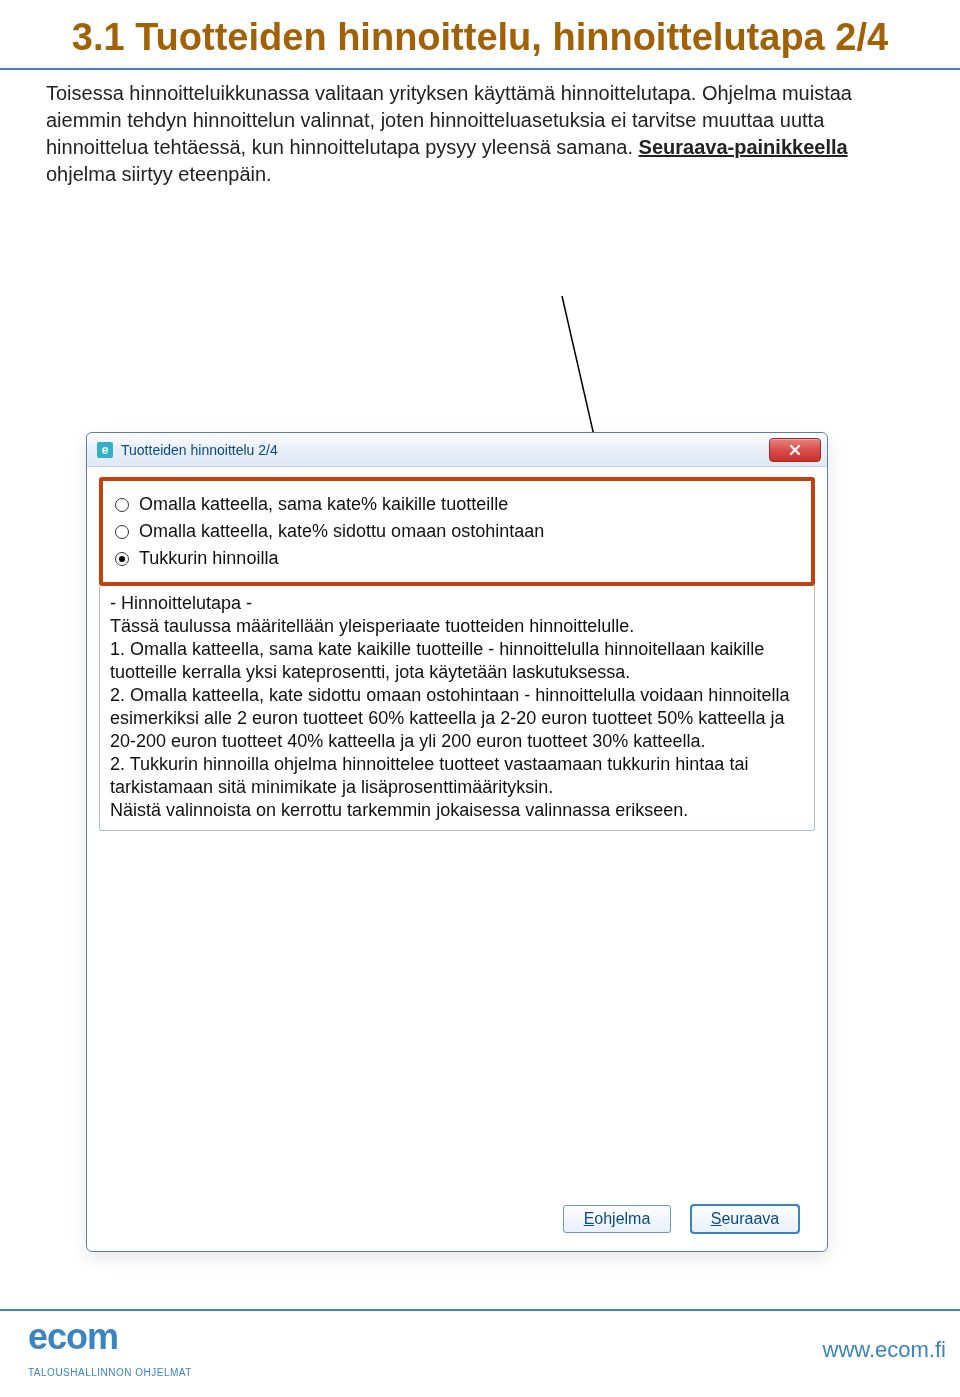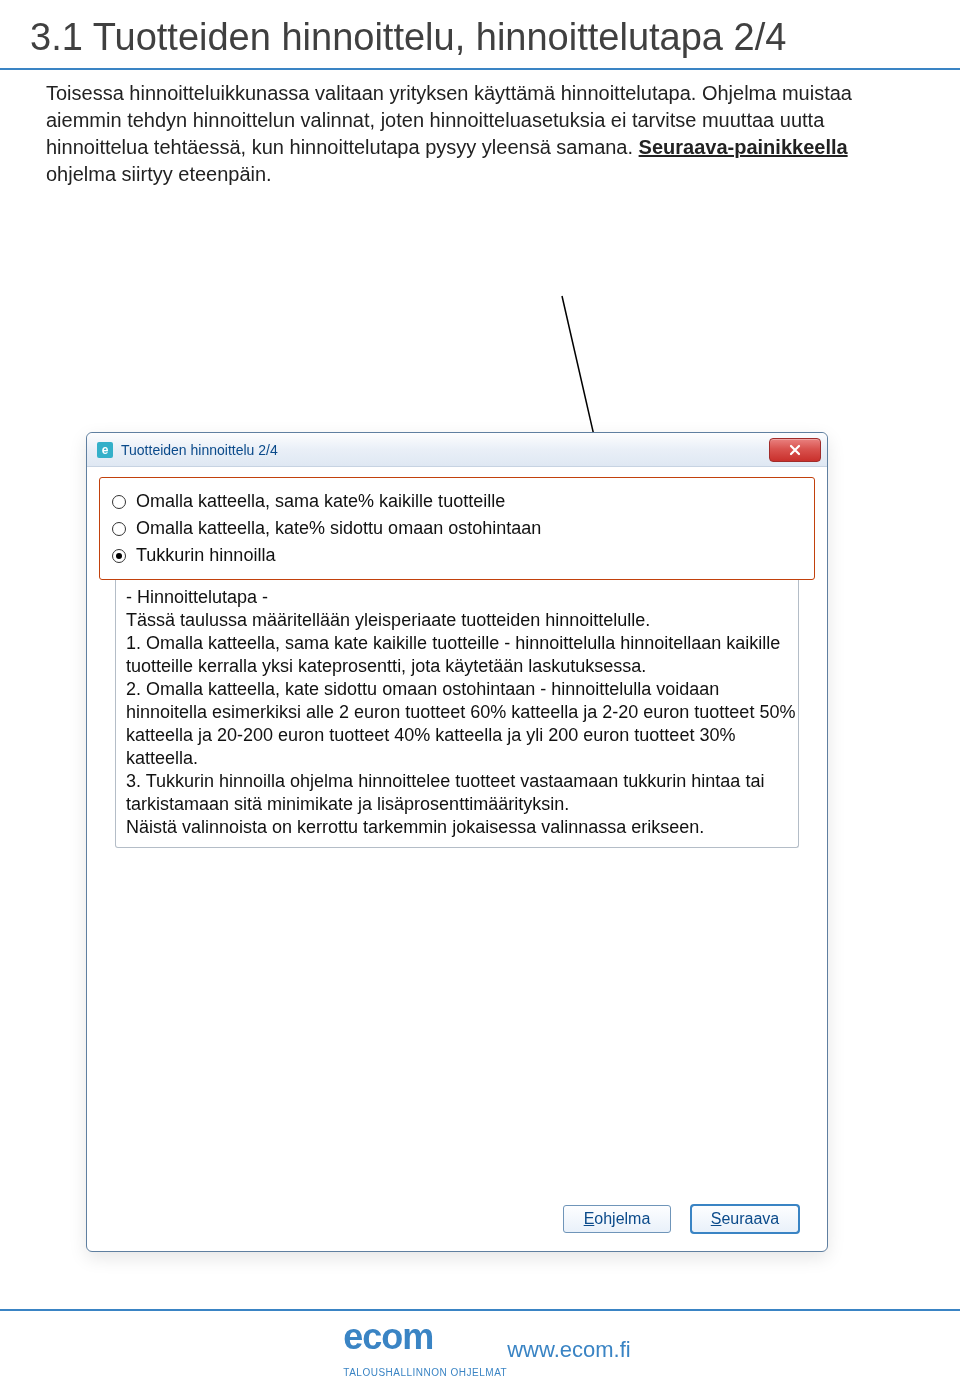--- a/index.html
+++ b/index.html
@@ -5,23 +5,24 @@
   * { box-sizing: border-box; margin: 0; padding: 0; }
   body {
     width: 960px;
     height: 1397px;
     background: #fff;
     font-family: Arial, Helvetica, sans-serif;
     position: relative;
     overflow: hidden;
   }
   .page-title {
-    color: #404040;
+    color: #a16207;
     font-size: 38px;
-    font-weight: 400;
+    font-weight: 700;
+    text-align: center;
     padding: 14px 30px 0 30px;
     line-height: 1.25;
   }
   .title-rule {
     border: none;
     border-top: 2px solid #3a84c4;
     margin: 6px 0 10px 0;
   }
   .intro {
     padding: 0 46px;
@@ -84,21 +85,21 @@
     box-shadow: 0 1px 0 rgba(255,255,255,0.3) inset;
   }
   .close-btn svg { width: 14px; height: 14px; }
   .dialog-body {
     flex: 1;
     padding: 10px 8px 8px 8px;
     display: flex;
     flex-direction: column;
   }
   .groupbox {
-    border: 1px solid #c2410c;
+    border: 4px solid #c2410c;
     border-radius: 3px;
     padding: 10px 12px 10px 12px;
     background: #fff;
     margin: 0 4px;
   }
   .radio-row {
     display: flex;
     align-items: center;
     gap: 10px;
     font-size: 18px;
@@ -112,21 +113,21 @@
     display: flex; align-items: center; justify-content: center;
     background: #fff;
   }
   .radio-circle .dot {
     width: 6px; height: 6px; background: #000; border-radius: 50%;
   }
   .desc-box {
     border: 1px solid #b4bdc7;
     border-top: none;
     border-radius: 0 0 3px 3px;
-    margin: 0 20px;
+    margin: 0 4px;
     padding: 6px 0 8px 10px;
     font-size: 18px;
     color: #111;
     line-height: 1.28;
     background: #fff;
   }
   .grow-space { flex: 1; }
   .button-row {
     display: flex;
     justify-content: flex-end;
@@ -155,21 +156,21 @@
     height: 88px;
   }
   .footer-rule {
     border: none;
     border-top: 2px solid #3a84c4;
     margin: 0;
   }
   .footer-row {
     display: flex;
     align-items: center;
-    justify-content: center;
+    justify-content: space-between;
     padding: 10px 14px 0 28px;
   }
   .logo {
     display: flex; flex-direction: column; align-items: flex-start;
   }
   .logo .word {
     font-family: "Arial Black", Arial, sans-serif;
     font-weight: 900;
     font-size: 36px;
     letter-spacing: -1px;
@@ -235,21 +236,21 @@
           </span>
         <span>Tukkurin hinnoilla</span>
       </div>
     </div>
 
     <div class="desc-box">
       <div>- Hinnoittelutapa -</div>
       <div>Tässä taulussa määritellään yleisperiaate tuotteiden hinnoittelulle.</div>
       <div>1. Omalla katteella, sama kate kaikille tuotteille - hinnoittelulla hinnoitellaan kaikille tuotteille kerralla yksi kateprosentti, jota käytetään laskutuksessa.</div>
       <div>2. Omalla katteella, kate sidottu omaan ostohintaan - hinnoittelulla voidaan hinnoitella esimerkiksi alle 2 euron tuotteet 60% katteella ja 2-20 euron tuotteet 50% katteella ja 20-200 euron tuotteet 40% katteella ja yli 200 euron tuotteet 30% katteella.</div>
-      <div>3. Tukkurin hinnoilla ohjelma hinnoittelee tuotteet vastaamaan tukkurin hintaa tai tarkistamaan sitä minimikate ja lisäprosenttimäärityksin.</div>
+      <div>2. Tukkurin hinnoilla ohjelma hinnoittelee tuotteet vastaamaan tukkurin hintaa tai tarkistamaan sitä minimikate ja lisäprosenttimäärityksin.</div>
       <div>Näistä valinnoista on kerrottu tarkemmin jokaisessa valinnassa erikseen.</div>
     </div>
 
     <div class="grow-space"></div>
 
     <div class="button-row">
       <div class="btn">
         <span class="ul">E</span>
           <span>ohjelma</span>
       </div>

